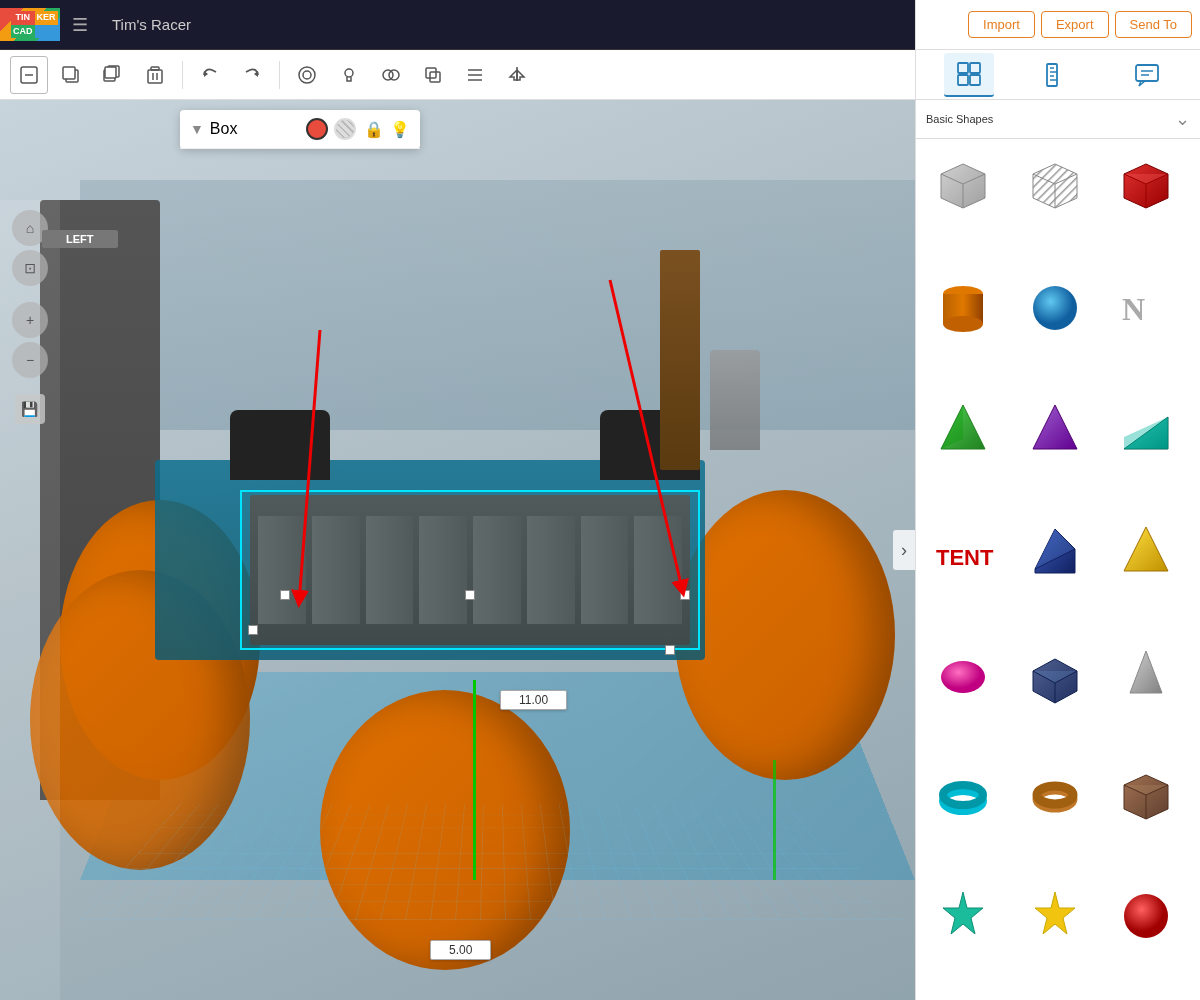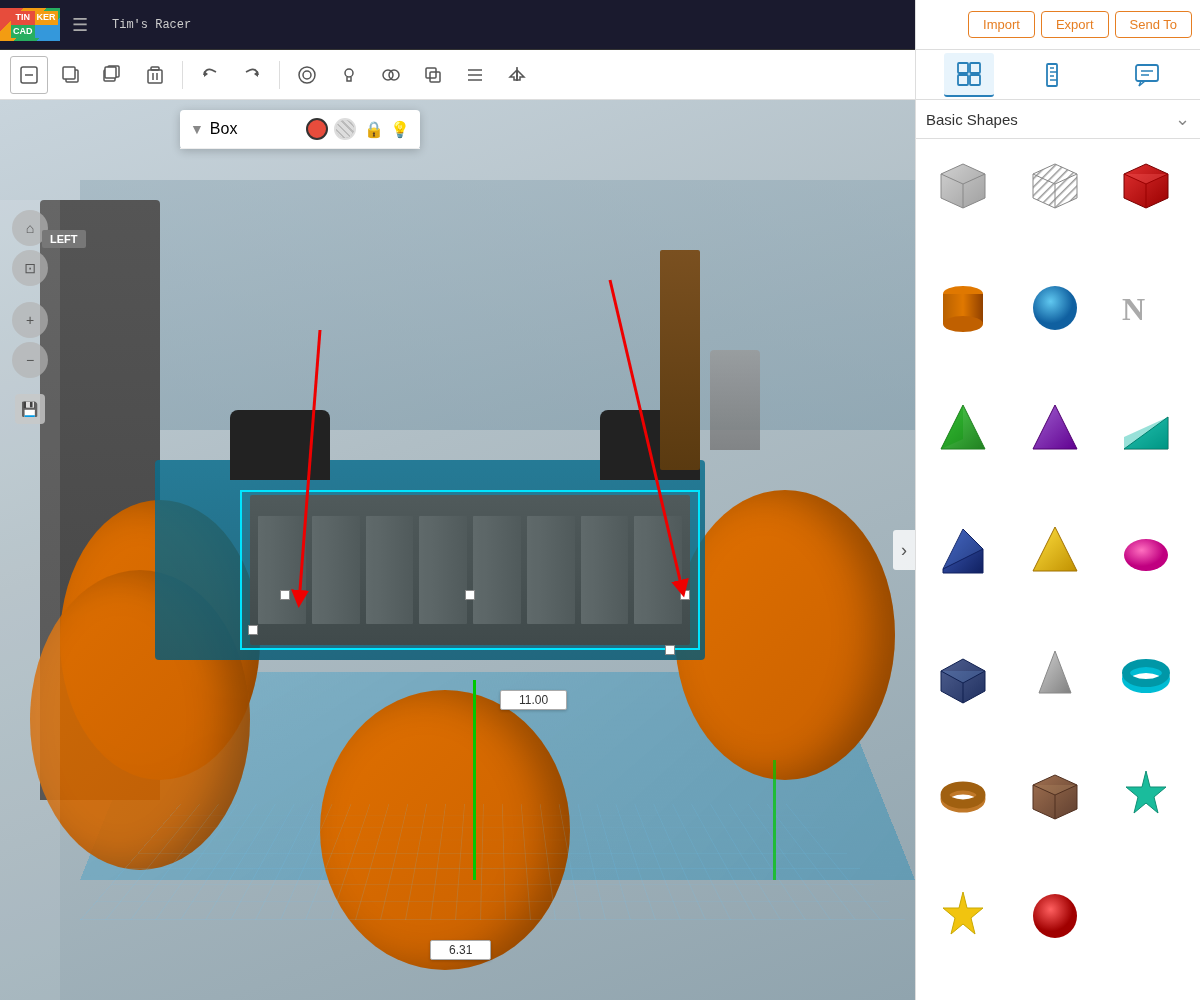--- a/index.html
+++ b/index.html
@@ -118,21 +118,21 @@
 <div id="topbar">
   <div id="logo">
     <div style="display:grid;grid-template-columns:1fr 1fr;width:38px;line-height:1.1;font-size:9px;font-weight:900;color:white;text-align:center;">
       <span style="background:#e74c3c;padding:2px;">TIN</span>
       <span style="background:#f39c12;padding:2px;">KER</span>
       <span style="background:#27ae60;padding:2px;">CAD</span>
       <span style="background:#3498db;padding:2px;"></span>
     </div>
   </div>
   <div id="hamburger-btn" style="width:40px;height:50px;display:flex;align-items:center;justify-content:center;cursor:pointer;color:#aaa;font-size:18px;">☰</div>
-  <div id="project-title" style="color:#ccc;font-size:12px;padding:0 12px;font-family:Liberation Mono, monospace;">Tim's Racer</div>
+  <div id="project-title" style="color:#ccc;font-size:15px;padding:0 12px;">Tim's Racer</div>
   <div style="margin-left:auto;display:flex;align-items:center;">
     <div style="width:50px;height:50px;display:flex;align-items:center;justify-content:center;cursor:pointer;background:#2980b9;color:white;font-size:20px;">⊞</div>
     <div style="width:50px;height:50px;display:flex;align-items:center;justify-content:center;cursor:pointer;color:#aaa;font-size:20px;">⛏</div>
     <div style="width:50px;height:50px;display:flex;align-items:center;justify-content:center;cursor:pointer;color:#aaa;font-size:20px;">🎒</div>
     <div style="width:50px;height:50px;display:flex;align-items:center;justify-content:center;cursor:pointer;color:#aaa;font-size:16px;">👤<span style="font-size:10px;margin-top:-8px;">+</span></div>
     <div style="width:50px;height:50px;display:flex;align-items:center;justify-content:center;cursor:pointer;color:#aaa;font-size:22px;">👤</div>
   </div>
 </div>
 
 <div id="combined-row">
@@ -227,21 +227,21 @@
 <div id="viewport">
 
   <div id="scene">
 
     <div style="position:absolute;bottom:120px;left:80px;right:0;height:300px;background:linear-gradient(135deg,rgba(100,170,200,0.6),rgba(80,150,180,0.7));transform:perspective(600px) rotateX(30deg);transform-origin:bottom center;"></div>
 
     <div style="position:absolute;top:80px;left:80px;right:0;height:250px;background:linear-gradient(180deg,#8fa8b5 0%,#7a98a8 100%);opacity:0.5;"></div>
 
     <div style="position:absolute;top:100px;left:40px;width:120px;height:600px;background:linear-gradient(180deg,#555 0%,#444 100%);border-radius:4px 4px 0 0;"></div>
 
-    <div id="left-label" style="position:absolute;top:130px;left:42px;background:#777;color:white;font-size:11px;font-weight:bold;padding:3px 8px;border-radius:2px;z-index:12;">LEFT</div>
+    <div id="left-label" style="position:absolute;top:130px;left:42px;background:#777;color:white;font-size:11px;font-weight:bold;padding:3px 24px;border-radius:2px;z-index:12;">LEFT</div>
 
     <div style="position:absolute;bottom:220px;left:60px;width:200px;height:280px;background:linear-gradient(135deg,#e07000,#c86000);border-radius:50%;box-shadow:inset -20px 0 40px rgba(0,0,0,0.3);"></div>
 
     <div style="position:absolute;bottom:130px;left:30px;width:220px;height:300px;background:linear-gradient(135deg,#e07000,#c86000);border-radius:50%;box-shadow:inset -20px 0 40px rgba(0,0,0,0.3);opacity:0.9;"></div>
 
     <div style="position:absolute;bottom:220px;right:20px;width:220px;height:290px;background:linear-gradient(135deg,#e07000,#c86000);border-radius:50%;box-shadow:inset -20px 0 40px rgba(0,0,0,0.3);"></div>
 
     <div style="position:absolute;bottom:30px;left:320px;width:250px;height:280px;background:linear-gradient(135deg,#e07000,#c86000);border-radius:50%;box-shadow:inset -20px 0 40px rgba(0,0,0,0.3);"></div>
 
     <div style="position:absolute;top:360px;left:155px;width:550px;height:200px;background:linear-gradient(180deg,#0d6f8e,#0a5a74);border-radius:4px;opacity:0.85;"></div>
@@ -291,21 +291,21 @@
     <svg class="red-arrow" style="top:160px;left:480px;width:240px;height:360px;" viewBox="0 0 240 360">
       <defs>
           <marker id="arrowR" markerWidth="8" markerHeight="8" refX="0" refY="3" orient="auto">
             <polygon points="0 0, 6 3, 0 6" fill="#e00"></polygon>
           </marker>
         </defs>
       <line x1="130" y1="20" x2="200" y2="320" stroke="#e00" stroke-width="3" marker-end="url(#arrowR)"></line>
     </svg>
 
     <div class="dim-label" style="top:590px;left:500px;">11.00</div>
-    <div class="dim-label" style="top:840px;left:430px;">6.31</div>
+    <div class="dim-label" style="top:840px;left:430px;">5.00</div>
 
     <div style="position:absolute;top:50%;right:0;transform:translateY(-50%);background:rgba(255,255,255,0.8);width:22px;height:40px;display:flex;align-items:center;justify-content:center;cursor:pointer;font-size:18px;color:#555;border-radius:3px 0 0 3px;">›</div>
   </div>
 
   <div id="left-sidebar">
     <div class="ls-btn" title="Home">⌂</div>
     <div class="ls-btn" title="Fit">⊡</div>
     <div style="height:8px;"></div>
     <div class="ls-btn" title="Zoom In">+</div>
     <div class="ls-btn" title="Zoom Out">−</div>
@@ -363,21 +363,21 @@
       <svg width="28" height="28" viewBox="0 0 28 28">
           <rect x="3" y="4" width="22" height="16" rx="2" fill="none" stroke="#2980b9" stroke-width="1.8"></rect>
           <path d="M8 20 L6 25 L12 20" fill="none" stroke="#2980b9" stroke-width="1.5"></path>
           <line x1="8" y1="10" x2="20" y2="10" stroke="#2980b9" stroke-width="1.5"></line>
           <line x1="8" y1="14" x2="16" y2="14" stroke="#2980b9" stroke-width="1.5"></line>
         </svg>
     </div>
   </div>
 
   <div id="shapes-header" style="display:flex;align-items:center;padding:8px 10px;border-bottom:1px solid #ddd;cursor:pointer;">
-    <span style="flex:1;font-size:15px;font-weight:500;color:#333;">Basic Shapes</span>
+    <span style="flex:1;font-size:11px;font-weight:500;color:#333;">Basic Shapes</span>
     <span style="color:#888;font-size:18px;">⌄</span>
   </div>
 
   <div id="shapes-grid" style="display:grid;grid-template-columns:1fr 1fr 1fr;gap:3px;padding:6px;overflow-y:auto;flex:1;">
 
     <div class="shape-item">
       <svg class="shape-svg" viewBox="0 0 64 64">
           <defs>
             <linearGradient id="g1" x1="0" y1="0" x2="1" y2="1">
               <stop offset="0%" stop-color="#d0d0d0"></stop>
@@ -477,20 +477,25 @@
               <stop offset="100%" stop-color="#008070"></stop>
             </linearGradient>
           </defs>
           <polygon points="10,52 54,52 54,20" fill="url(#gwt)" stroke="#006050" stroke-width="1"></polygon>
           <polygon points="10,52 54,52 54,20 10,40" fill="rgba(0,180,160,0.4)"></polygon>
         </svg>
     </div>
 
     <div class="shape-item">
       <svg class="shape-svg" viewBox="0 0 64 64">
+          <text x="5" y="46" font-family="Arial" font-size="22" font-weight="900" fill="#cc0000">TENT</text>
+        </svg>
+    </div>
+    <div class="shape-item">
+      <svg class="shape-svg" viewBox="0 0 64 64">
           <defs>
             <linearGradient id="gpb" x1="0" y1="0" x2="1" y2="1">
               <stop offset="0%" stop-color="#4060c0"></stop>
               <stop offset="100%" stop-color="#102060"></stop>
             </linearGradient>
           </defs>
           <path d="M12,50 L32,10 L52,30 L52,54 L12,54 Z" fill="url(#gpb)" stroke="#102060" stroke-width="1"></path>
           <path d="M32,10 L52,30 L12,50" fill="rgba(80,120,200,0.3)" stroke="#102060" stroke-width="1"></path>
         </svg>
     </div>

